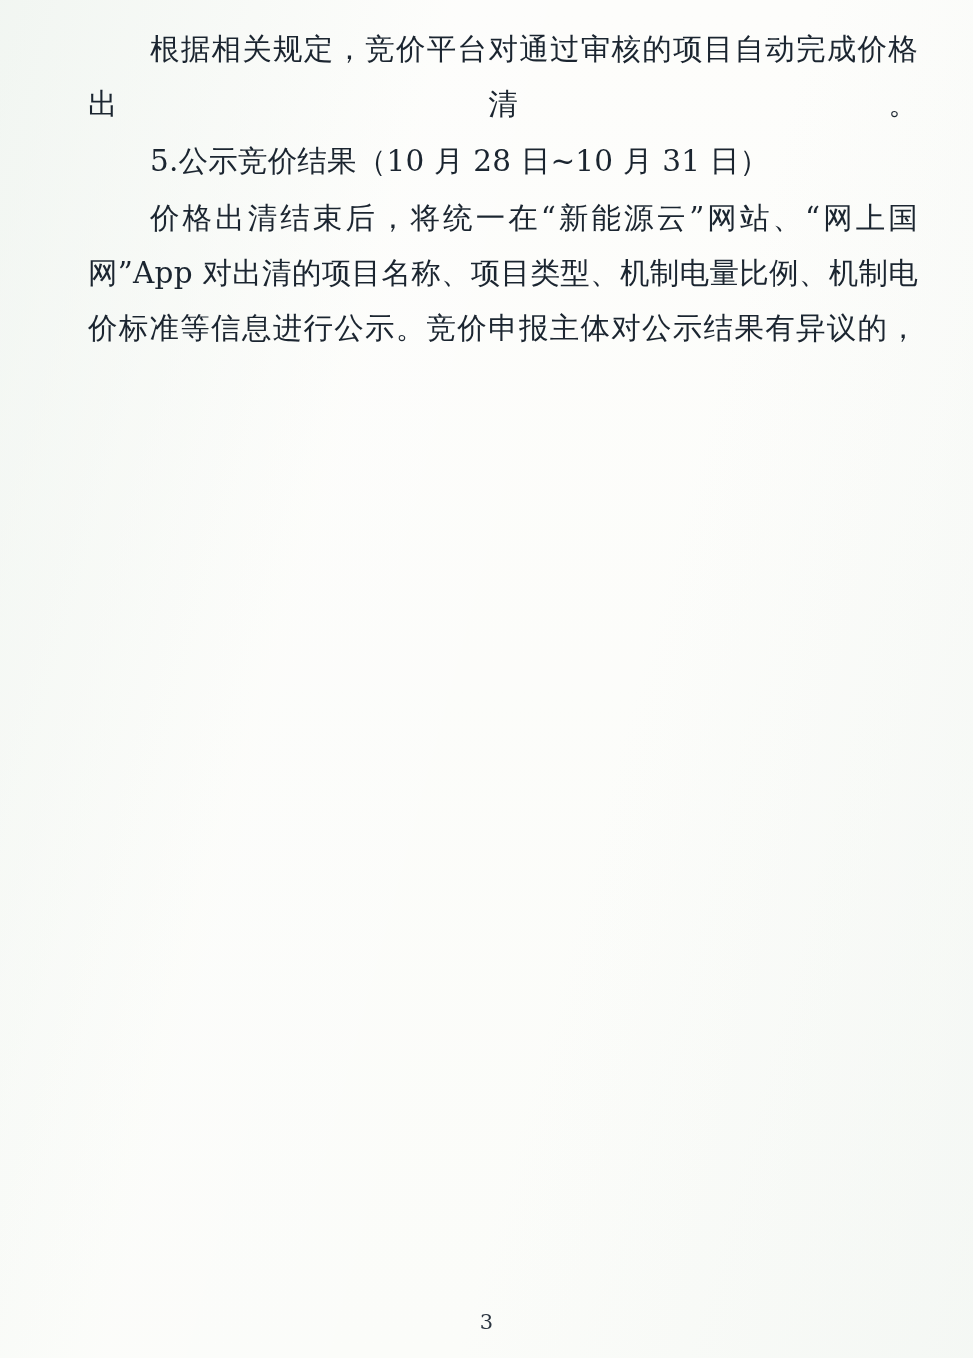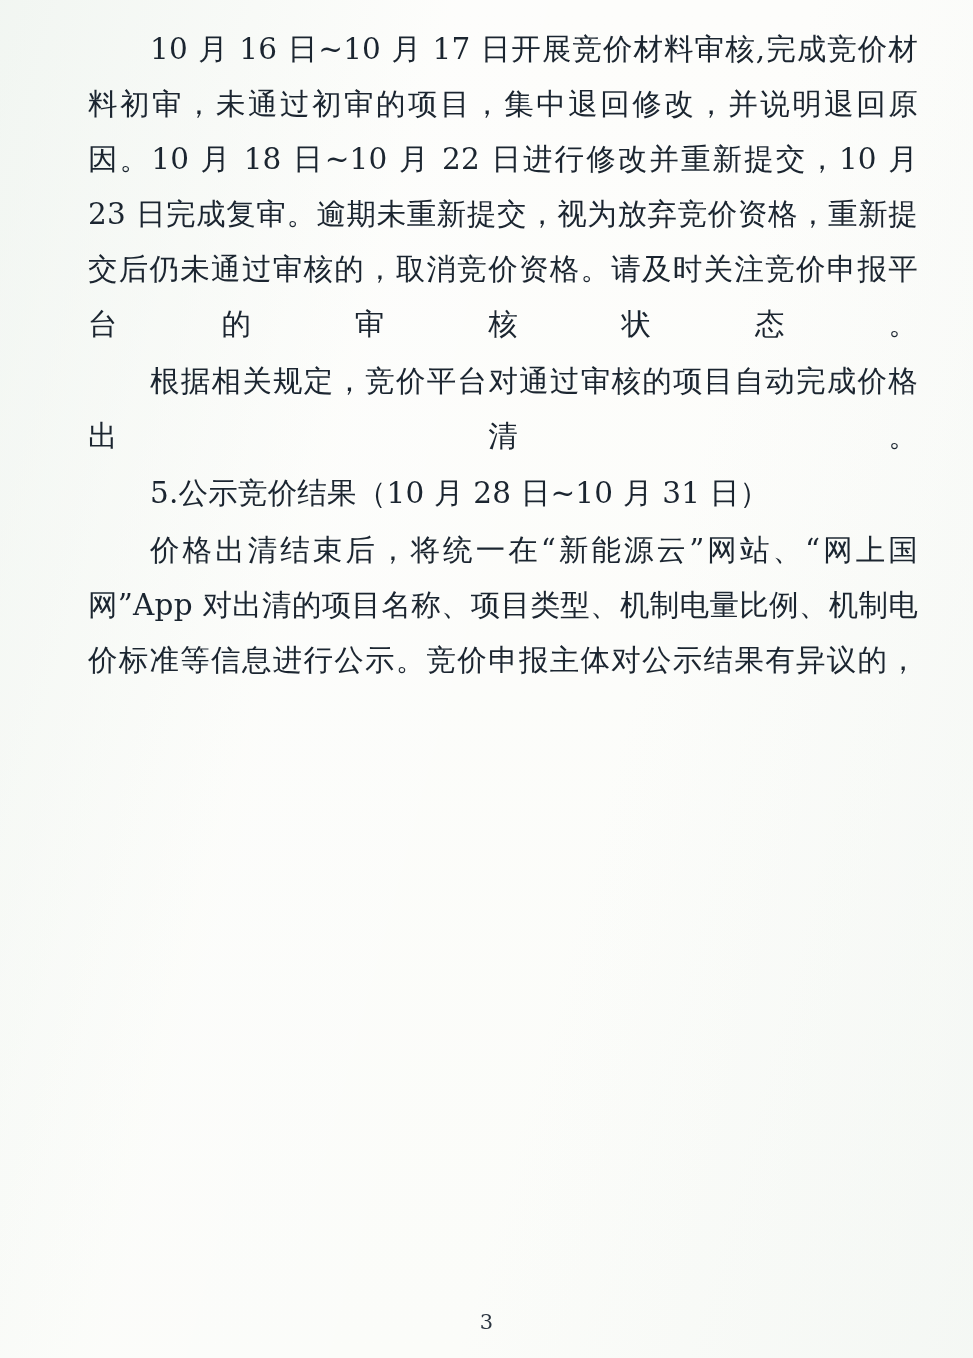--- a/index.html
+++ b/index.html
@@ -55,19 +55,18 @@
     font-size: 21px;
     color: #2b3540;
     font-family: "DejaVu Serif", serif;
   }
 </style>
 </head>
 <body>
 
 <div class="page">
   <div class="content">
-    <p class="para indent justified">10 月 16 日~10 月 17 日开展竞价材料审核,完成竞价材料初审，未通过初审的项目，集中退回修改，并说明退回原因。10 月 18 日~10 月 22 日进行修改并重新提交，10 月 23 日完成复审。逾期未重新提交，视为放弃竞价资格，重新提交后仍未通过审核的，取消竞价资格。请及时关注竞价申报平台的审核状态。</p>
     <p class="para indent justified">根据相关规定，竞价平台对通过审核的项目自动完成价格出清。</p>
     <p class="para indent">5.公示竞价结果（10 月 28 日~10 月 31 日）</p>
     <p class="para indent justified">价格出清结束后，将统一在“新能源云”网站、“网上国网”App 对出清的项目名称、项目类型、机制电量比例、机制电价标准等信息进行公示。竞价申报主体对公示结果有异议的，</p>
   </div>
   <div class="pagenum">3</div>
 </div>
 
 </body></html>

